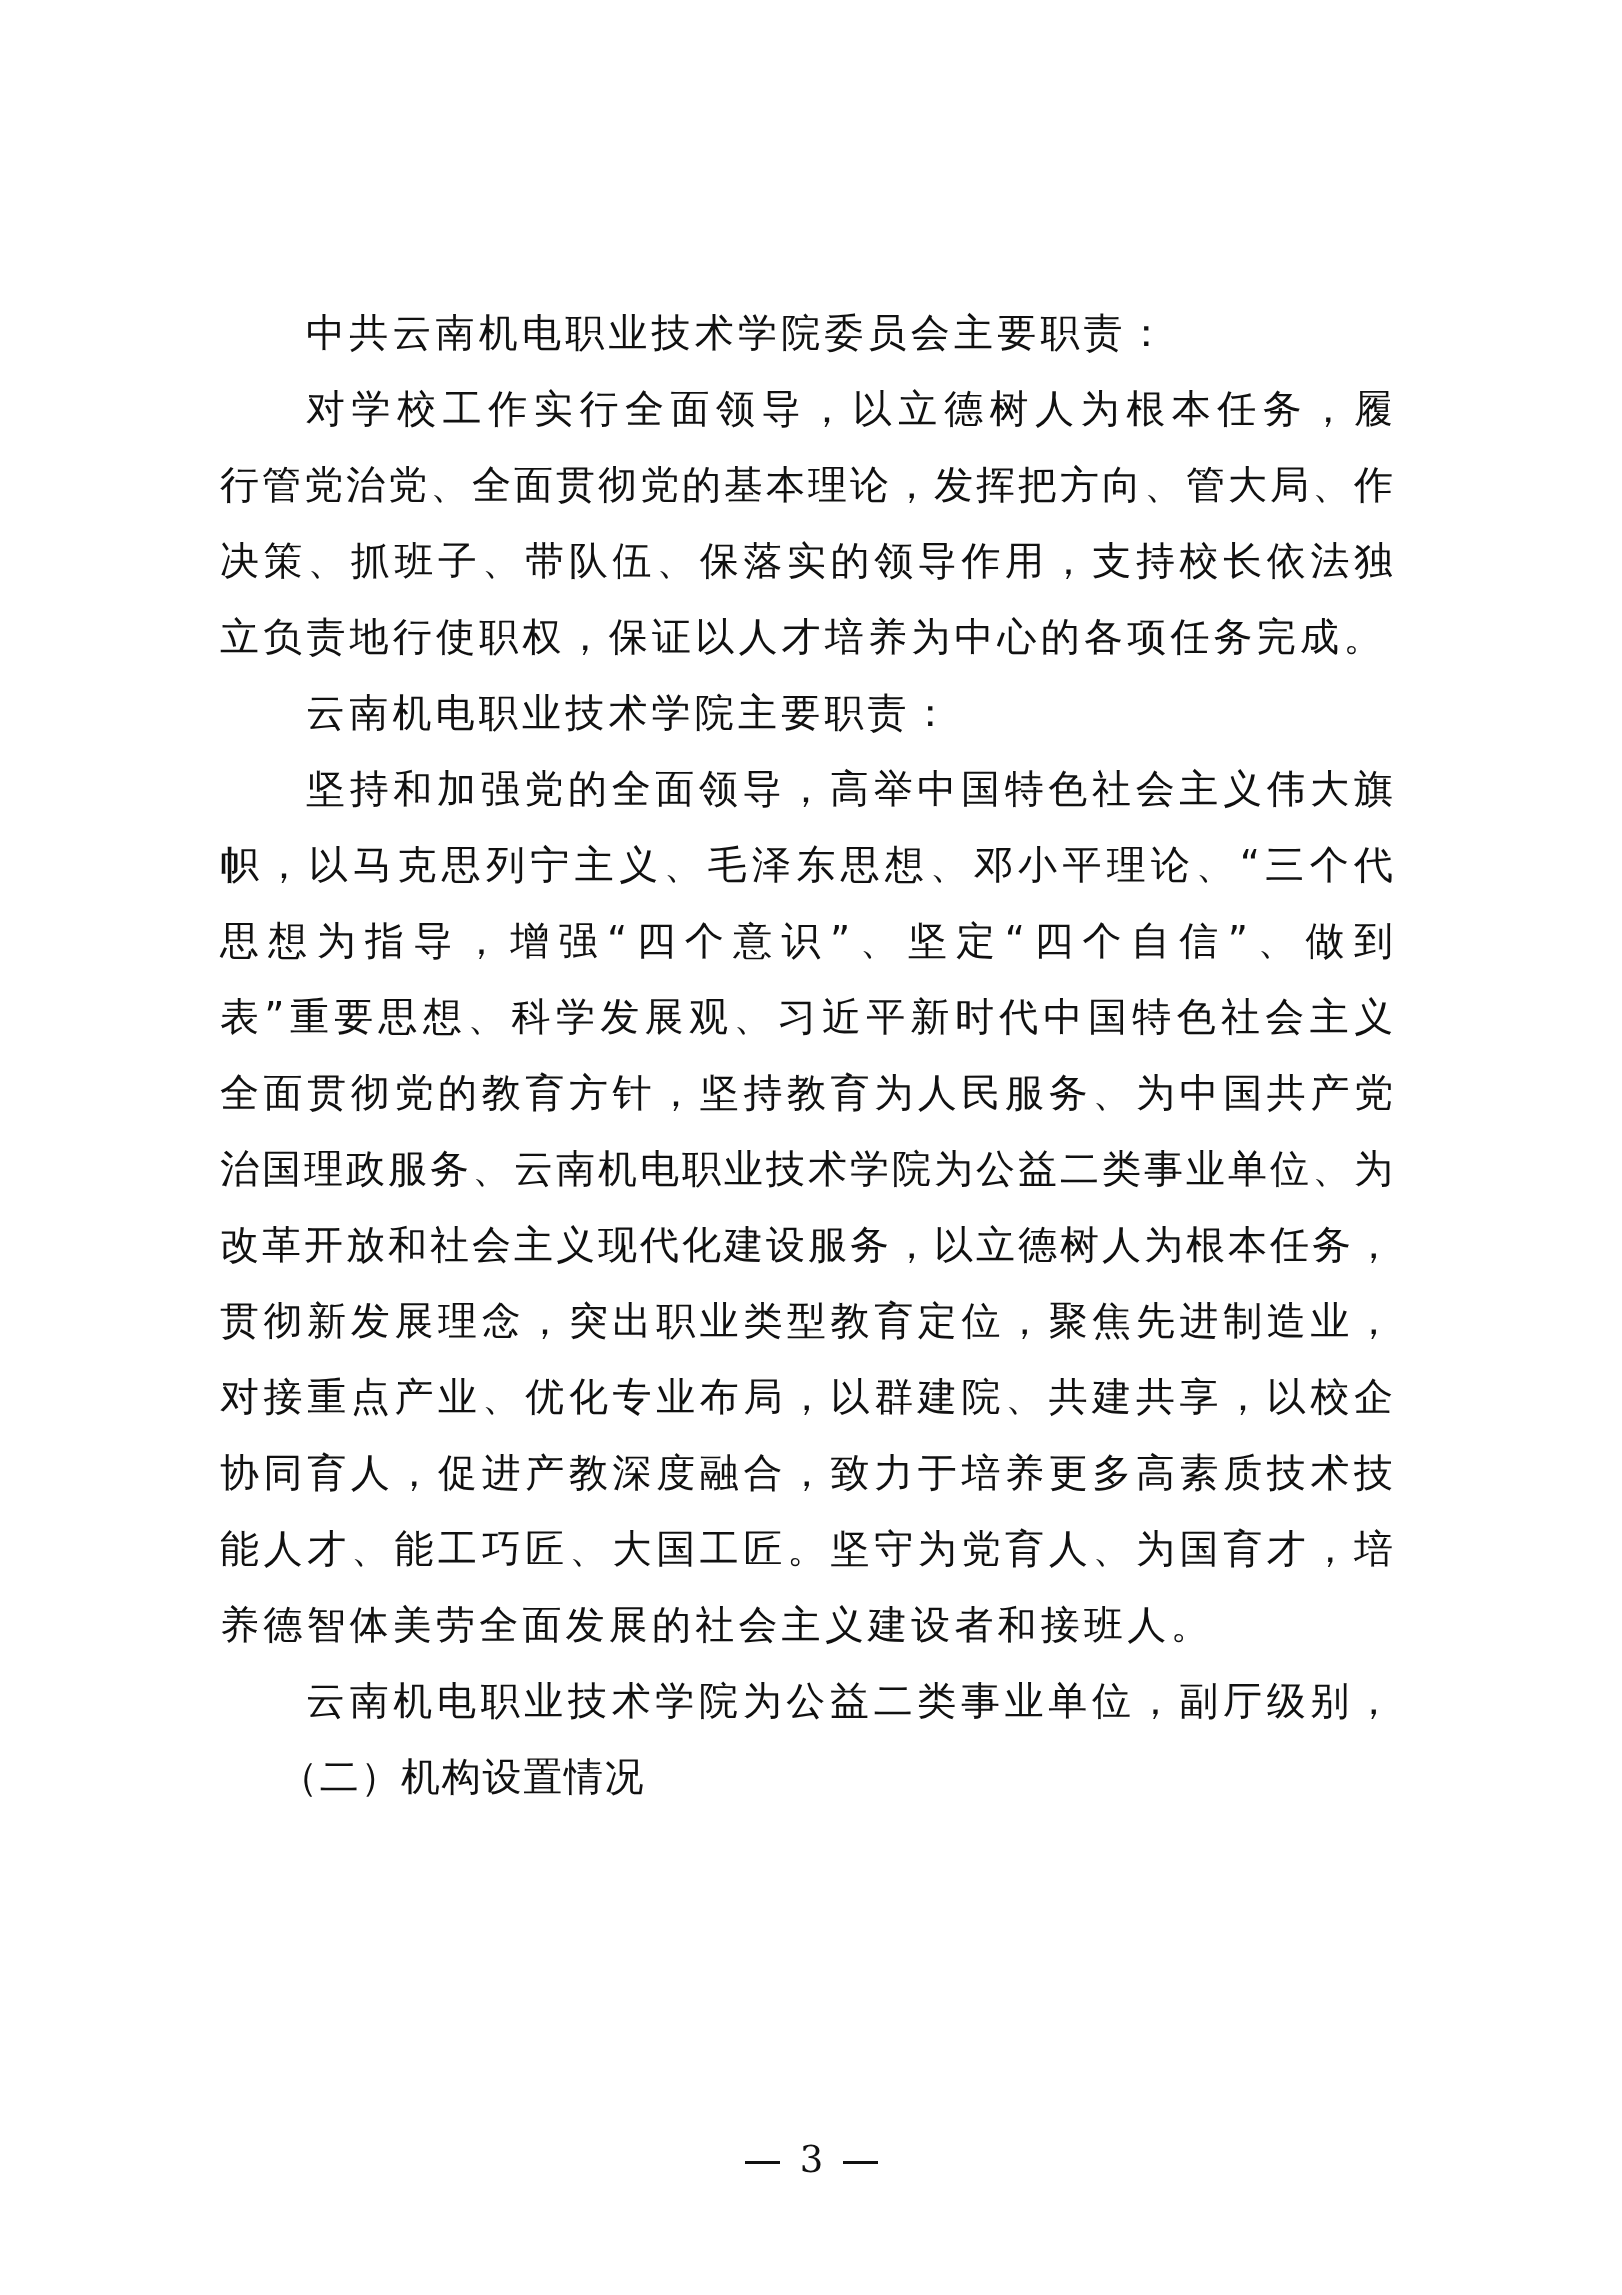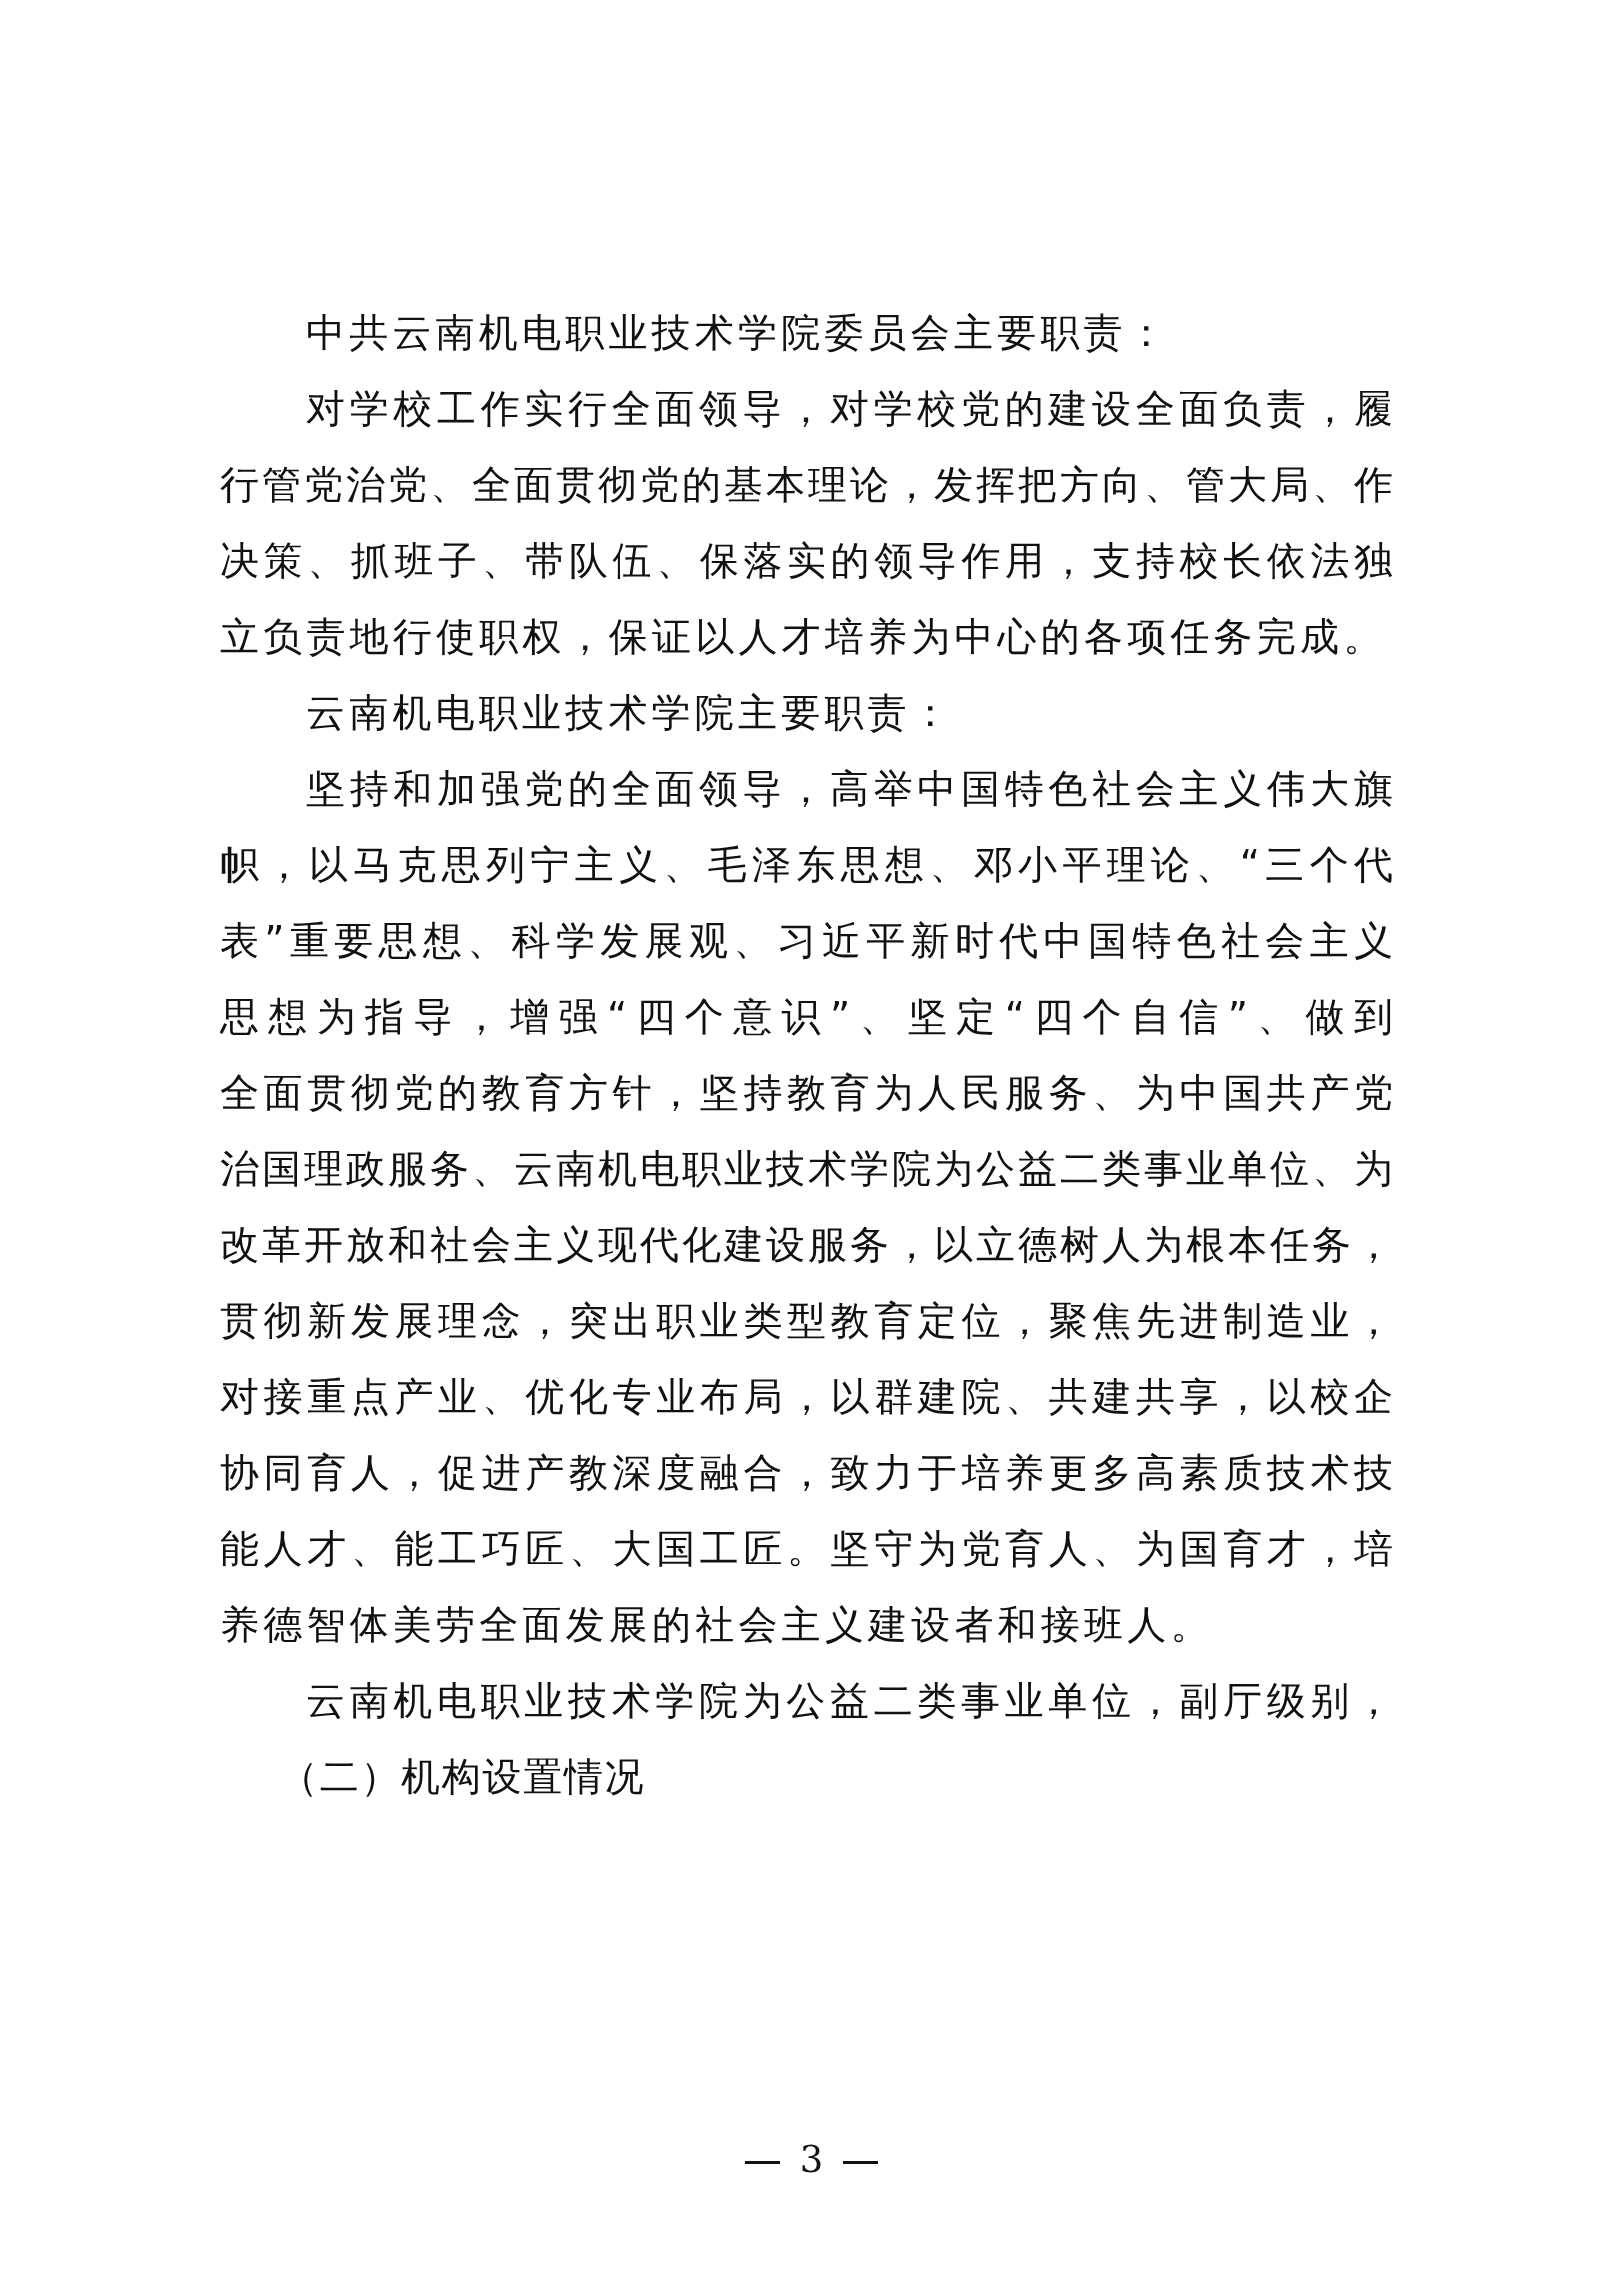--- a/index.html
+++ b/index.html
@@ -74,31 +74,31 @@
     }
   </style>
 </head>
 <body>
 
 <div class="page">
   <div class="body-text">
 
     <div class="line label indent">中共云南机电职业技术学院委员会主要职责：</div>
 
-    <div class="line indent">对学校工作实行全面领导，对学校党的建设全面负责，履</div>
+    <div class="line indent">对学校工作实行全面领导，以立德树人为根本任务，履</div>
     <div class="line">行管党治党、全面贯彻党的基本理论，发挥把方向、管大局、作</div>
     <div class="line">决策、抓班子、带队伍、保落实的领导作用，支持校长依法独</div>
     <div class="line last">立负责地行使职权，保证以人才培养为中心的各项任务完成。</div>
 
     <div class="line label indent">云南机电职业技术学院主要职责：</div>
 
     <div class="line indent">坚持和加强党的全面领导，高举中国特色社会主义伟大旗</div>
     <div class="line">帜，以马克思列宁主义、毛泽东思想、邓小平理论、“三个代</div>
+    <div class="line">思想为指导，增强“四个意识”、坚定“四个自信”、做到</div>
     <div class="line">表”重要思想、科学发展观、习近平新时代中国特色社会主义</div>
-    <div class="line">思想为指导，增强“四个意识”、坚定“四个自信”、做到</div>
     <div class="line">全面贯彻党的教育方针，坚持教育为人民服务、为中国共产党</div>
     <div class="line">治国理政服务、云南机电职业技术学院为公益二类事业单位、为</div>
     <div class="line">改革开放和社会主义现代化建设服务，以立德树人为根本任务，</div>
     <div class="line">贯彻新发展理念，突出职业类型教育定位，聚焦先进制造业，</div>
     <div class="line">对接重点产业、优化专业布局，以群建院、共建共享，以校企</div>
     <div class="line">协同育人，促进产教深度融合，致力于培养更多高素质技术技</div>
     <div class="line">能人才、能工巧匠、大国工匠。坚守为党育人、为国育才，培</div>
     <div class="line last">养德智体美劳全面发展的社会主义建设者和接班人。</div>
 
     <div class="line indent">云南机电职业技术学院为公益二类事业单位，副厅级别，</div>

